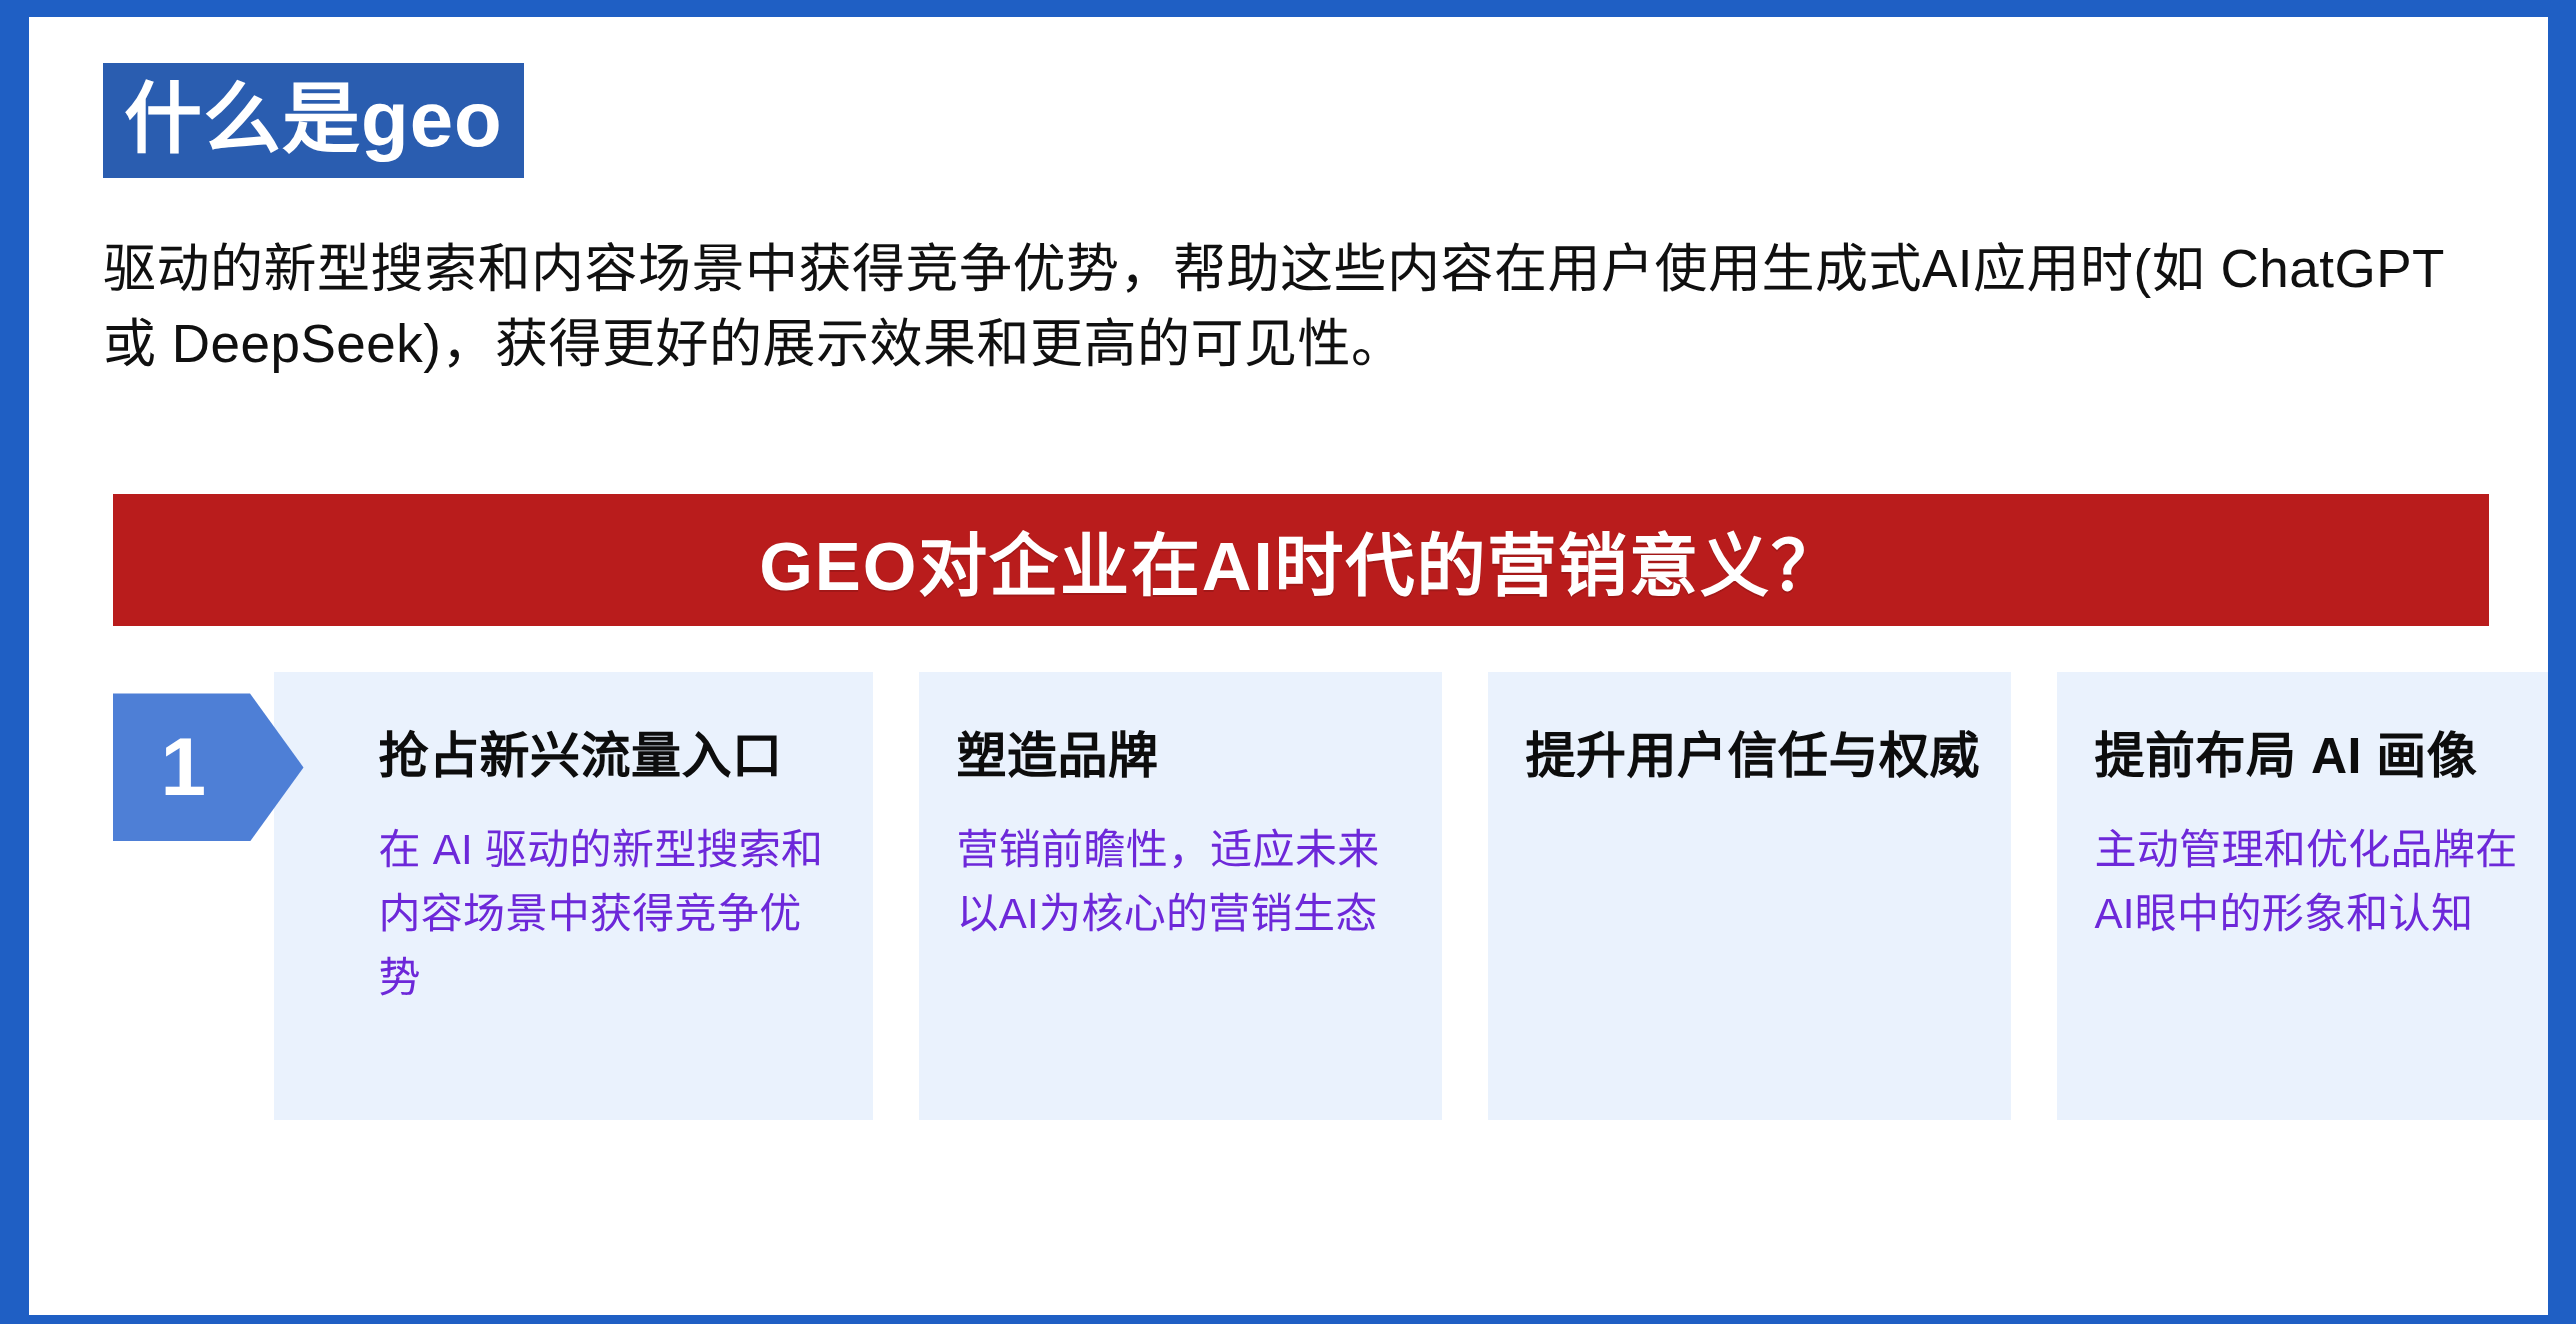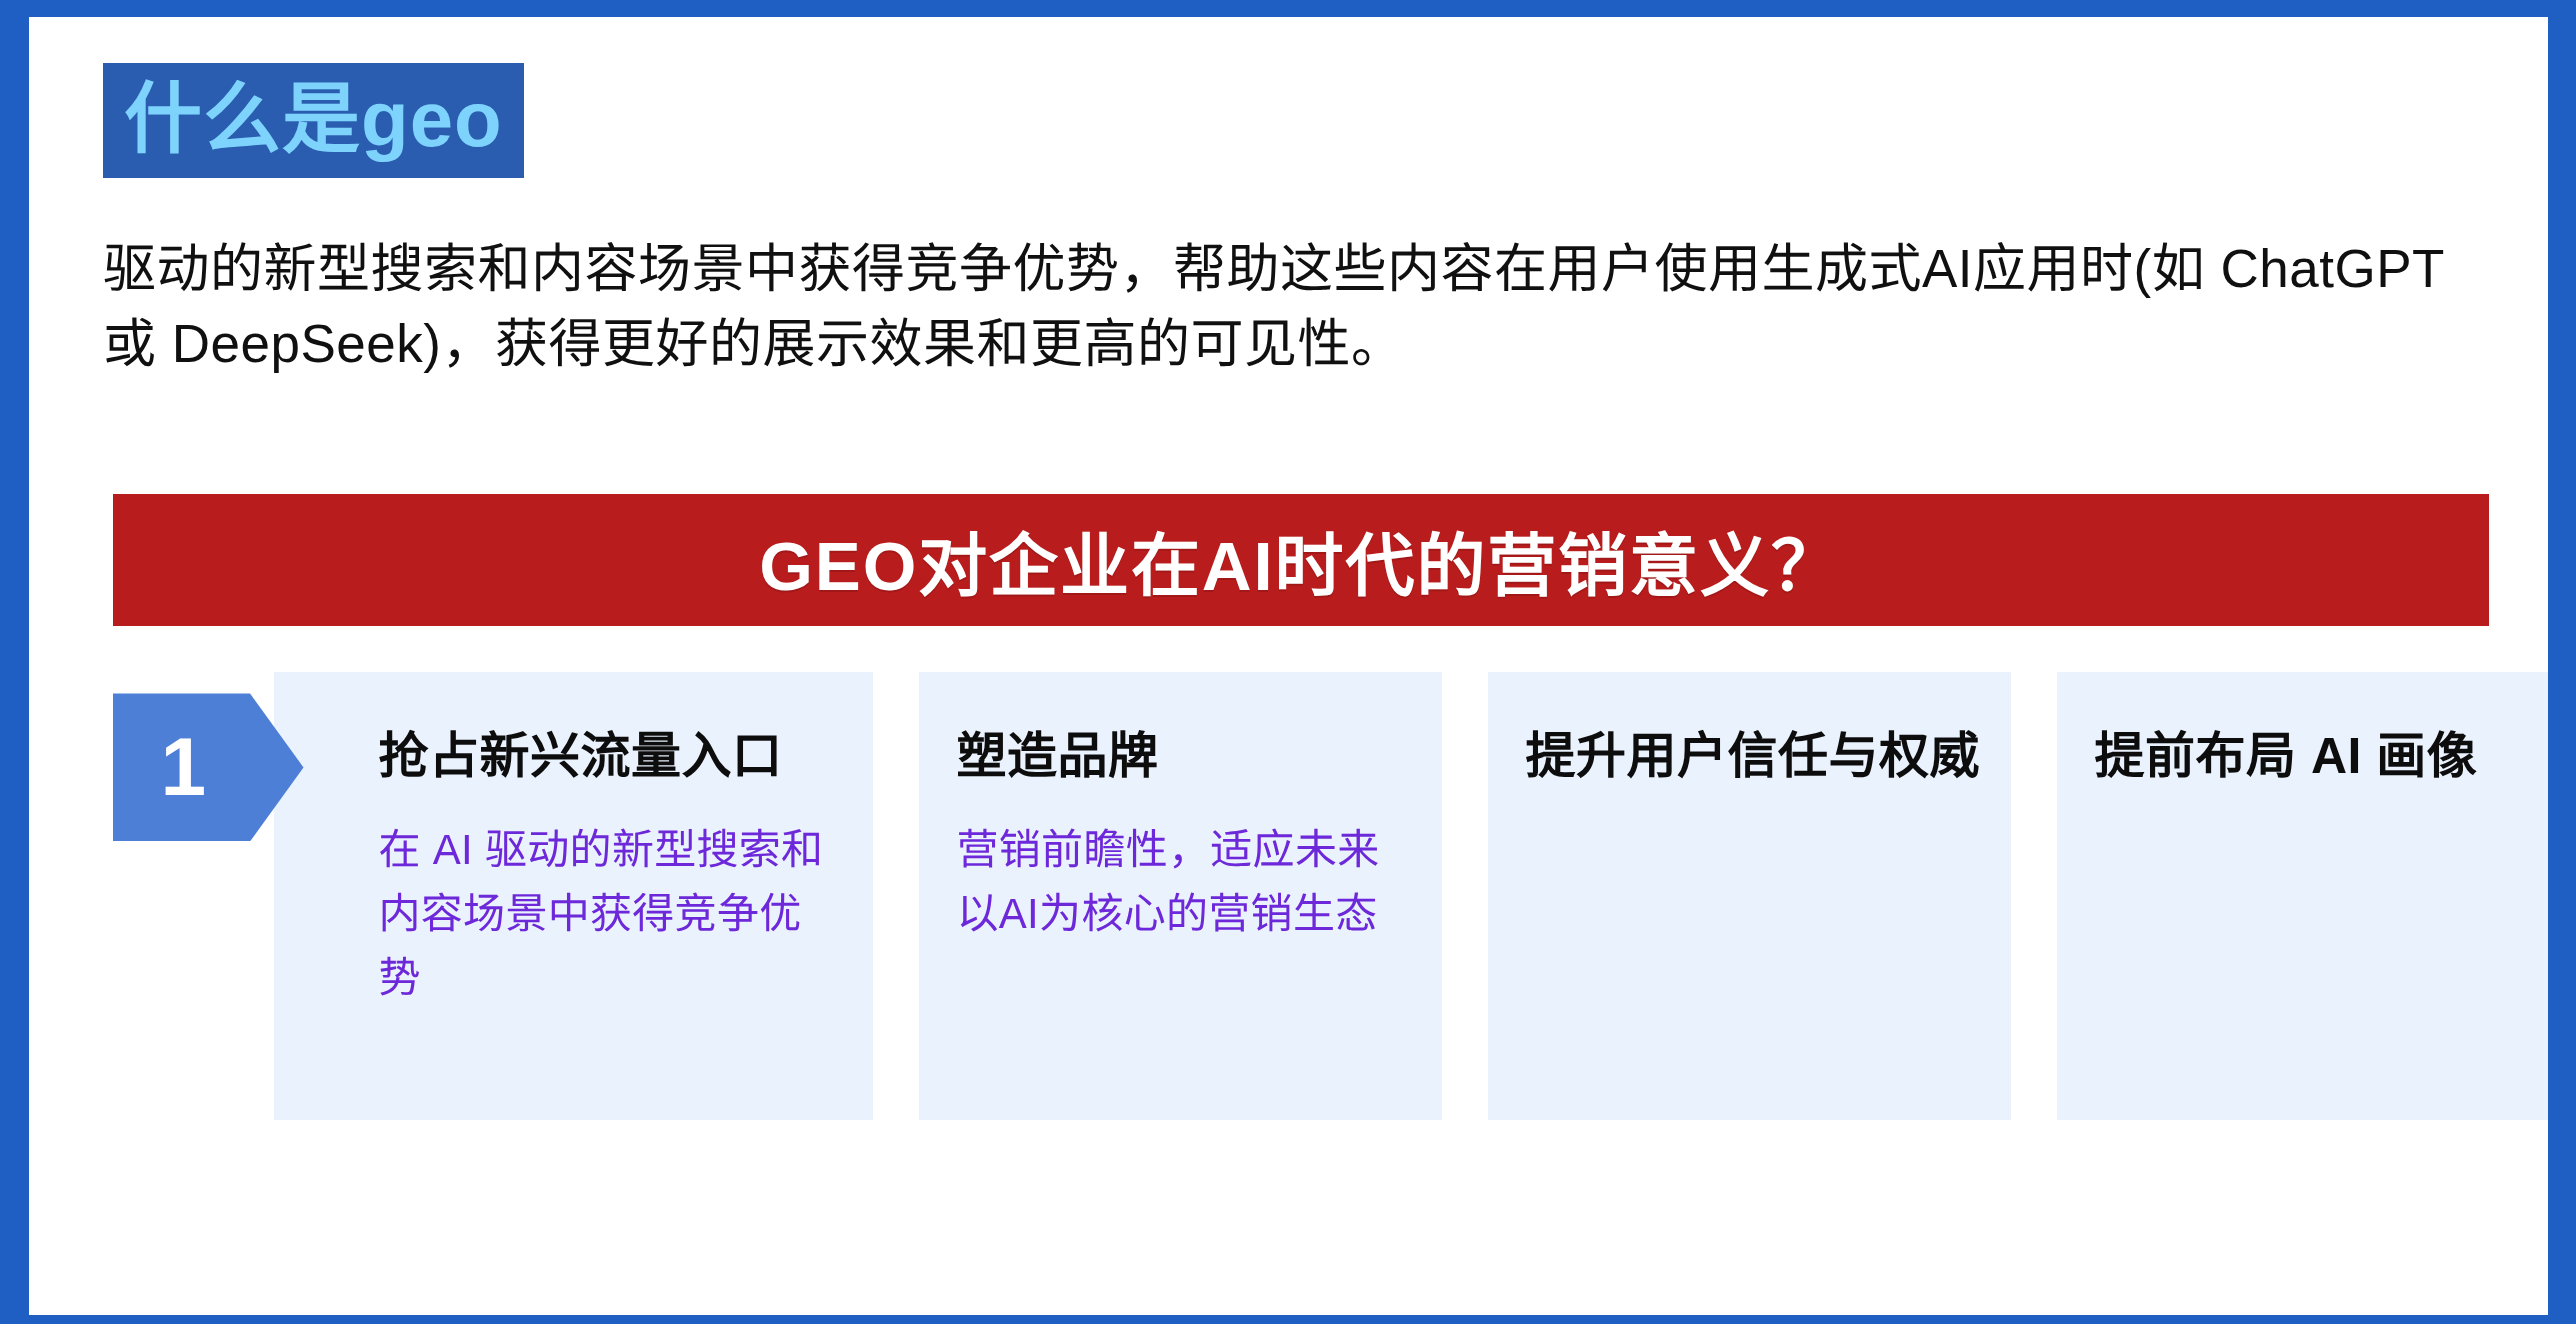--- a/index.html
+++ b/index.html
@@ -40,21 +40,21 @@
     box-sizing: border-box;
   }
 
   
   .title-row {
     display: inline-block;
   }
   .title-highlight {
     display: inline-block;
     background: #2a5db0;
-    color: #7dd3fc;
+    color: #ffffff;
     font-size: 78px;
     font-weight: bold;
     line-height: 1.18;
     padding: 9.5px 21px 13.4px 21px;
     letter-spacing: 1px;
     white-space: nowrap;
   }
 
   
   .lead {
@@ -186,19 +186,20 @@
           <h3>塑造品牌</h3>
           <p>营销前瞻性，适应未来以AI为核心的营销生态</p>
         </div>
 
         <div class="info-card">
           <h3>提升用户信任与权威</h3>
         </div>
 
         <div class="info-card">
           <h3>提前布局 AI 画像</h3>
+          <p>主动管理和优化品牌在AI眼中的形象和认知</p>
         </div>
 
       </div>
     </div>
   </div>
 </div>
 
 
 </body></html>

